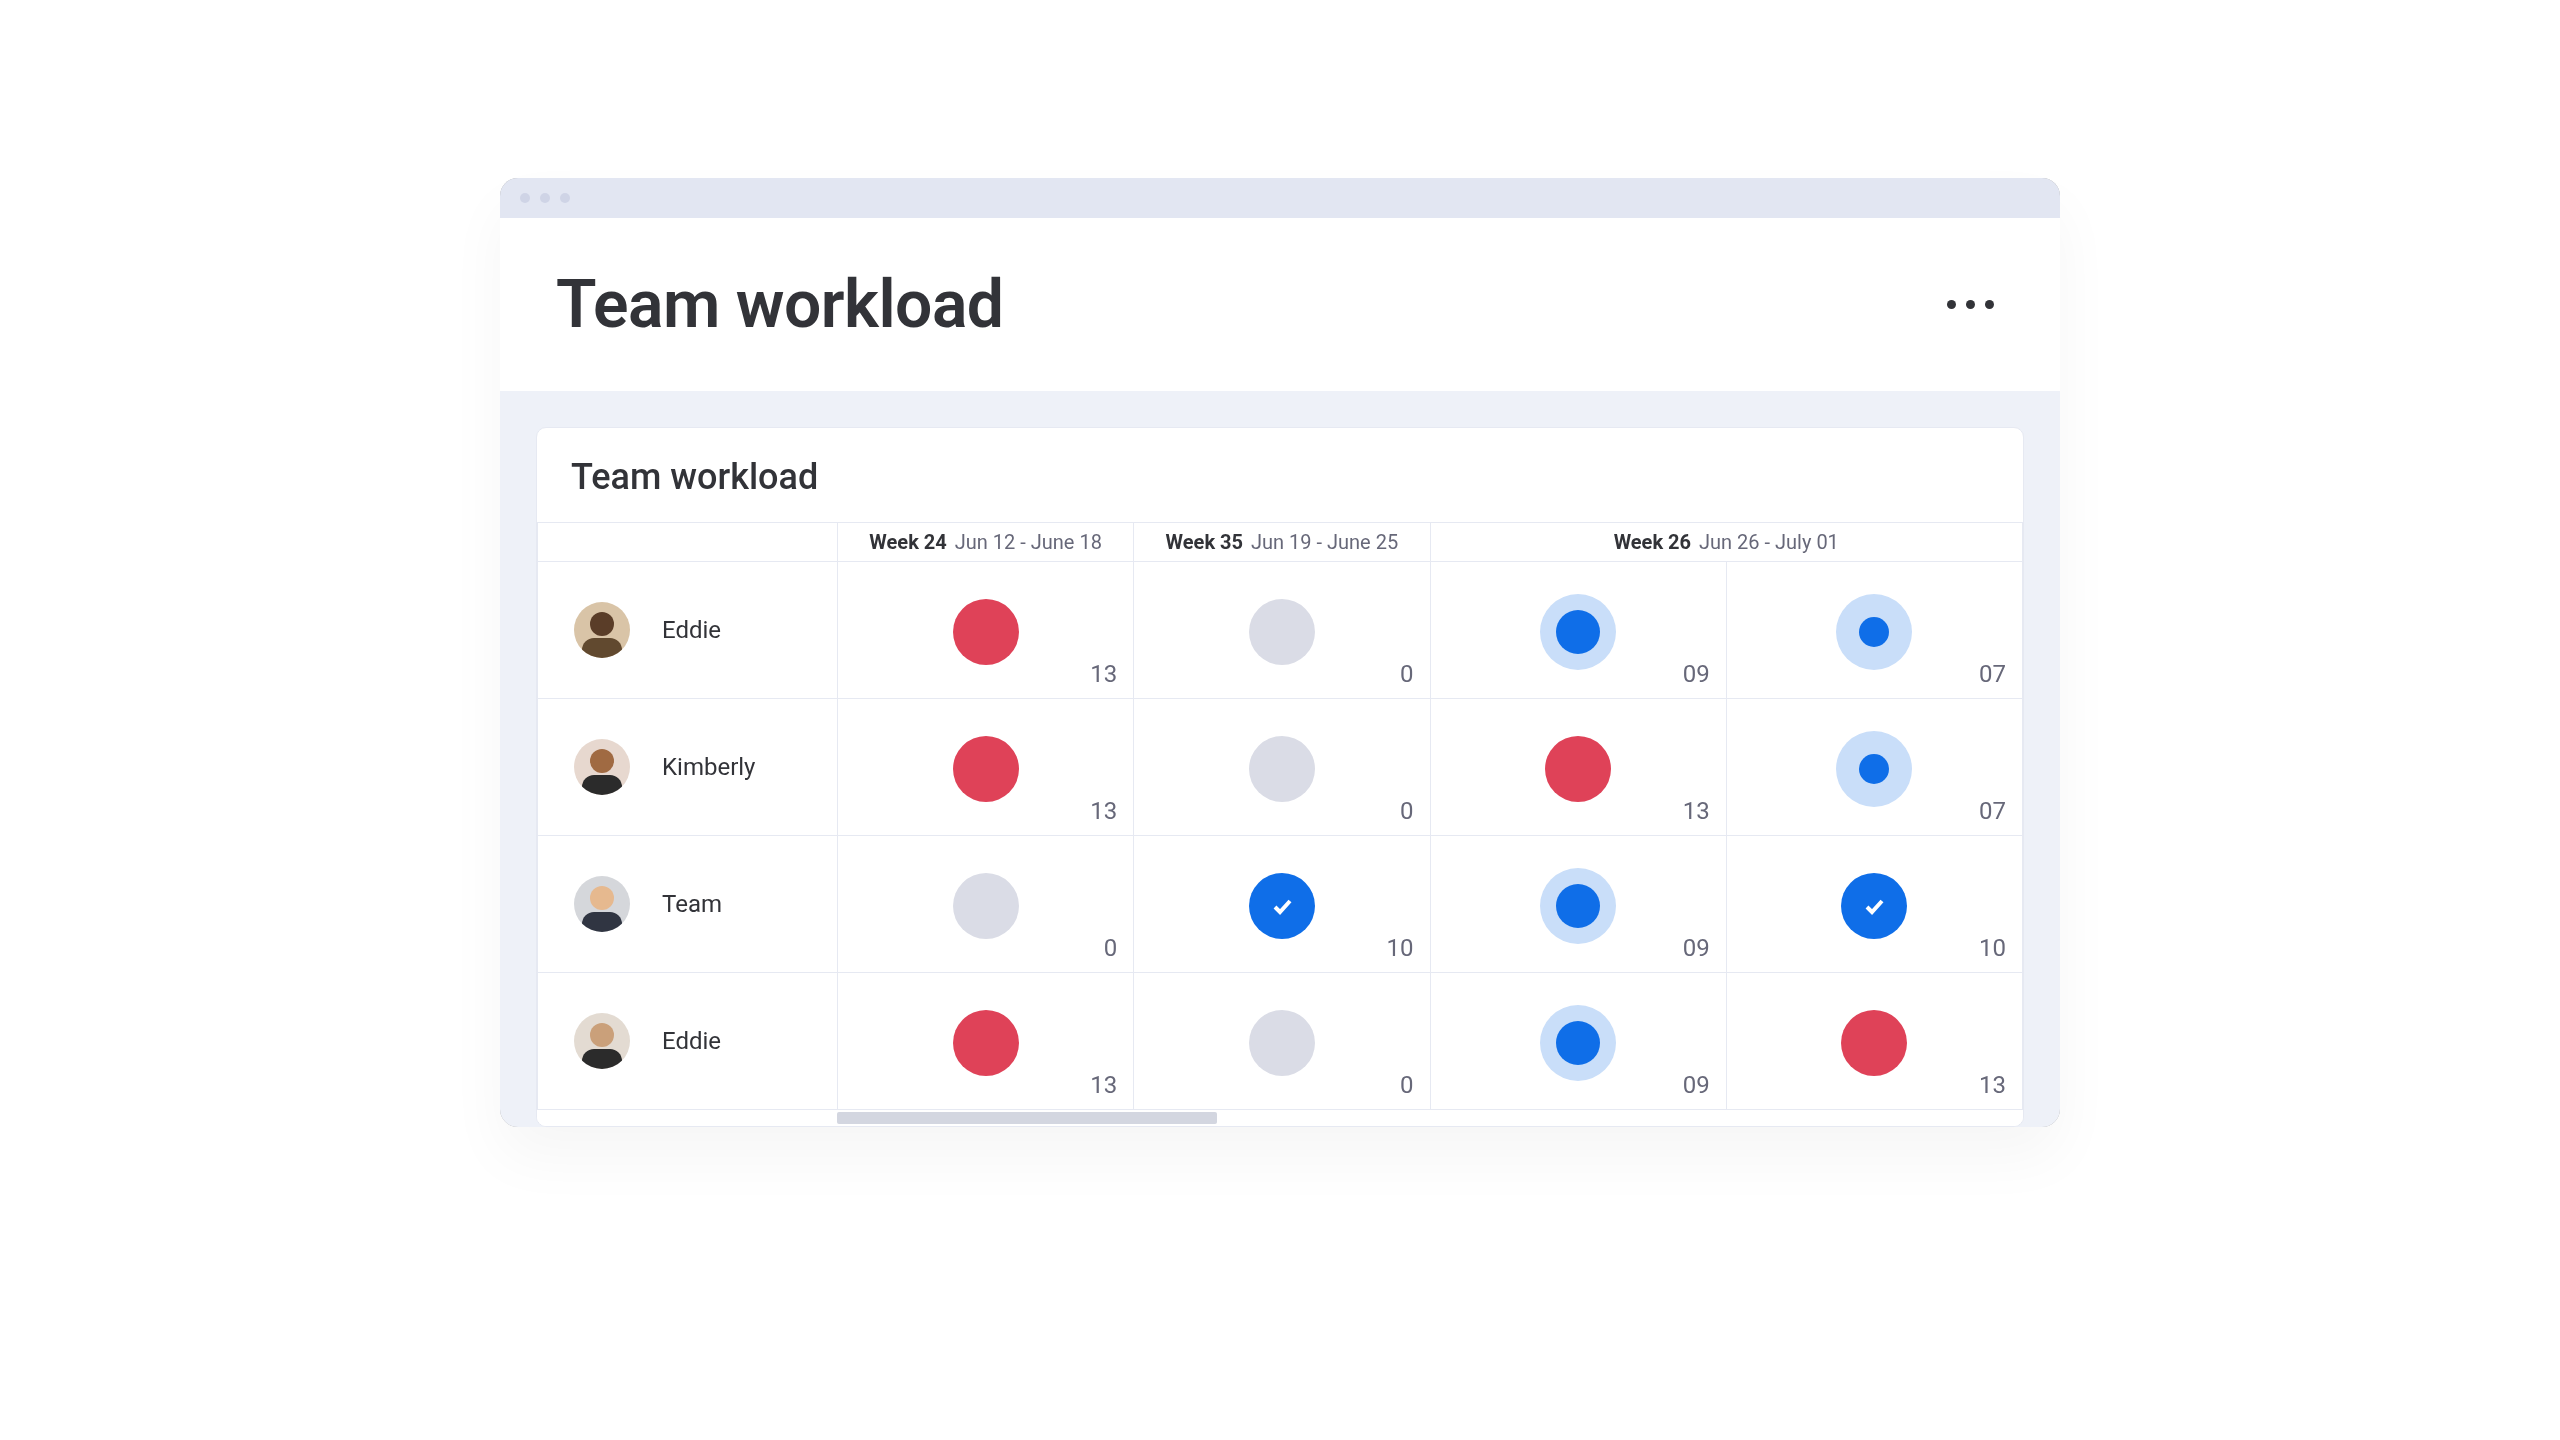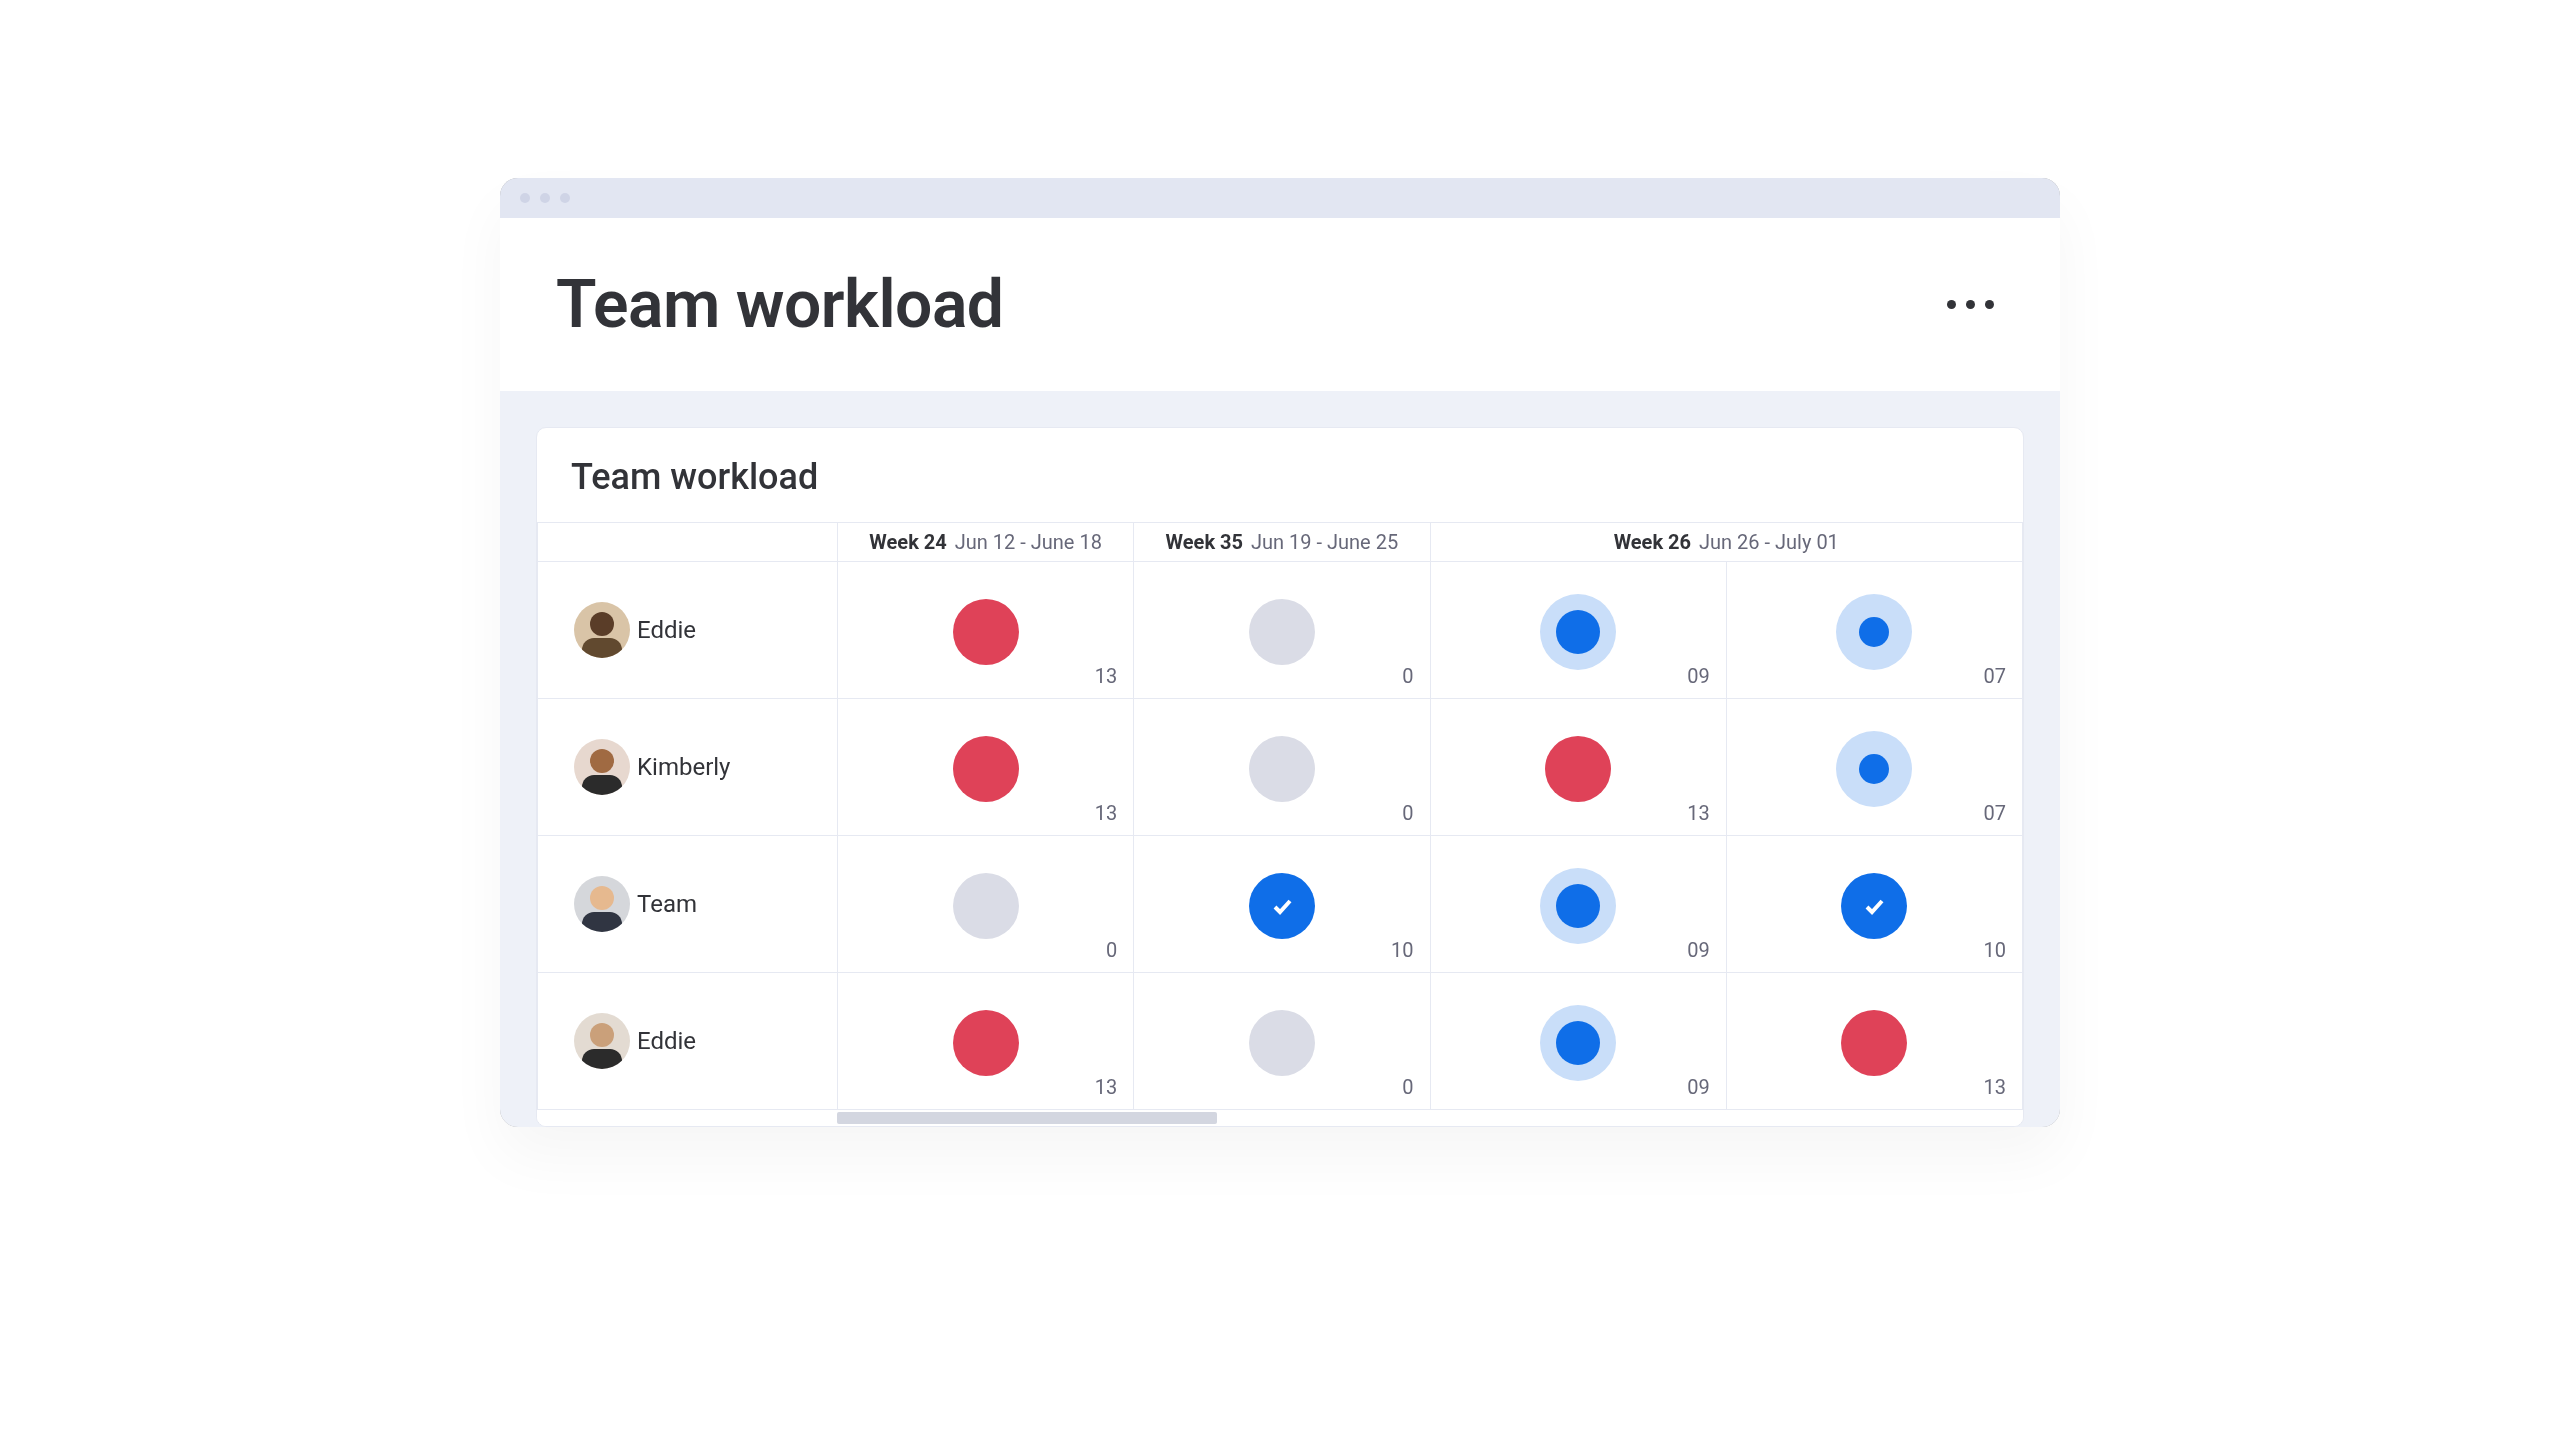--- a/index.html
+++ b/index.html
@@ -77,21 +77,21 @@
     font-weight: 400;
     color: #676879;
     text-align: center;
   }
   .grid th .wk { font-weight: 700; color: #323338; margin-right: 8px; }
   .grid td.person {
     padding: 0 0 0 36px;
     vertical-align: middle;
   }
   .person-inner {
-    display: flex; align-items: center; gap: 7px; height: 136px;
+    display: flex; align-items: center; gap: 32px; height: 136px;
   }
   .avatar {
     width: 56px; height: 56px; border-radius: 50%; flex-shrink: 0;
     display: inline-block;
   }
   .person-name {
     font-size: 24px; color: #323338; font-weight: 400;
   }
   .grid td.cell {
     position: relative;
@@ -117,21 +117,21 @@
   }
   .bubble.blue-ring .inner { background:#0f6ee8; border-radius:50%; }
   .bubble .check {
     width: 24px; height: 24px;
   }
   .bubble .check svg { stroke: #ffffff; stroke-width: 4; fill: none; }
   .val {
     position: absolute;
     bottom: 10px;
     right: 16px;
-    font-size: 20px;
+    font-size: 24px;
     color: #676879;
   }
   .col-person { width: 300px; }
   .scroll-strip {
     height: 16px;
     background:#ffffff;
     border-top:0;
     position:relative;
   }
   .scroll-thumb {

